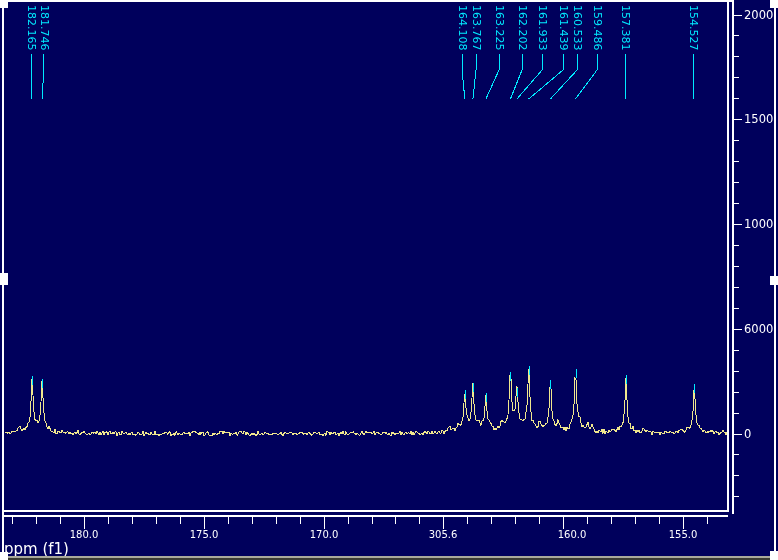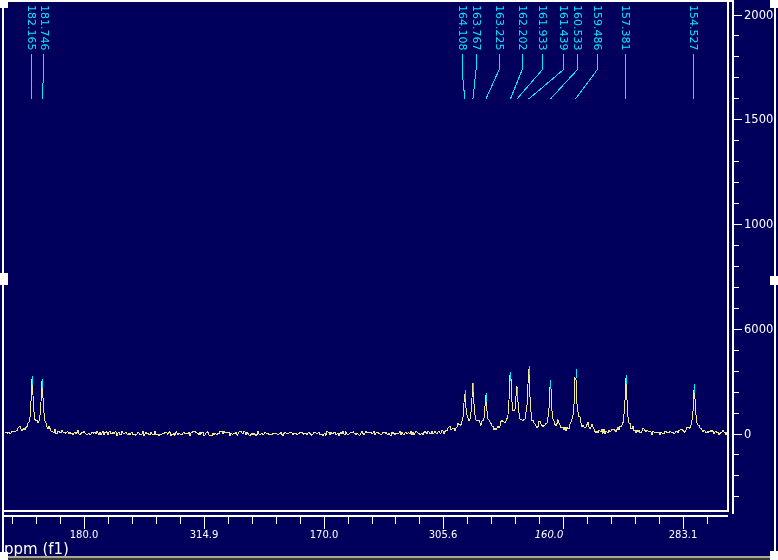--- a/index.html
+++ b/index.html
@@ -98,25 +98,25 @@
       <line x1="576.5" y1="369.49649999999997" x2="576.5" y2="378.49649999999997" stroke="#00eaff" stroke-width="1" shape-rendering="crispEdges"></line>
       <polyline points="597.0,54 597.0,70 575.5,99" fill="none" stroke="#00eaff" stroke-width="1" shape-rendering="crispEdges"></polyline>
       <line x1="626.5" y1="375.3625" x2="626.5" y2="384.3625" stroke="#00eaff" stroke-width="1" shape-rendering="crispEdges"></line>
       <line x1="625.5" y1="54" x2="625.5" y2="99" stroke="#00eaff" stroke-width="1" shape-rendering="crispEdges"></line>
       <line x1="694.5" y1="383.533" x2="694.5" y2="392.533" stroke="#00eaff" stroke-width="1" shape-rendering="crispEdges"></line>
       <line x1="693.5" y1="54" x2="693.5" y2="99" stroke="#00eaff" stroke-width="1" shape-rendering="crispEdges"></line>
     </svg>
 
   <div id="xlabels" class="layer">
       <div class="xlab" style="left: 62px; top: 529px;">180.0</div>
-      <div class="xlab" style="left: 182px; top: 529px;">314.9</div>
+      <div class="xlab" style="left: 182px; top: 529px;">175.0</div>
       <div class="xlab" style="left: 302px; top: 529px;">170.0</div>
       <div class="xlab" style="left: 421px; top: 529px;">305.6</div>
-      <div class="xlab" style="left: 527px; top: 529px; font-style: italic;">160.0</div>
-      <div class="xlab" style="left: 661px; top: 529px;">283.1</div>
+      <div class="xlab" style="left: 550px; top: 529px;">160.0</div>
+      <div class="xlab" style="left: 661px; top: 529px;">155.0</div>
     </div>
   <div id="ylabels" class="layer">
       <div class="ylab" style="left: 744px; top: 8px;">20000</div>
       <div class="ylab" style="left: 744px; top: 112px;">15000</div>
       <div class="ylab" style="left: 744px; top: 217px;">10000</div>
       <div class="ylab" style="left: 744px; top: 322px;">6000</div>
       <div class="ylab" style="left: 744px; top: 427px;">0</div>
     </div>
   <div id="peaklabels" class="layer">
       <div class="peak-label" style="left: 37px; top: 5px; color: rgb(0, 234, 255);">182.165</div>

